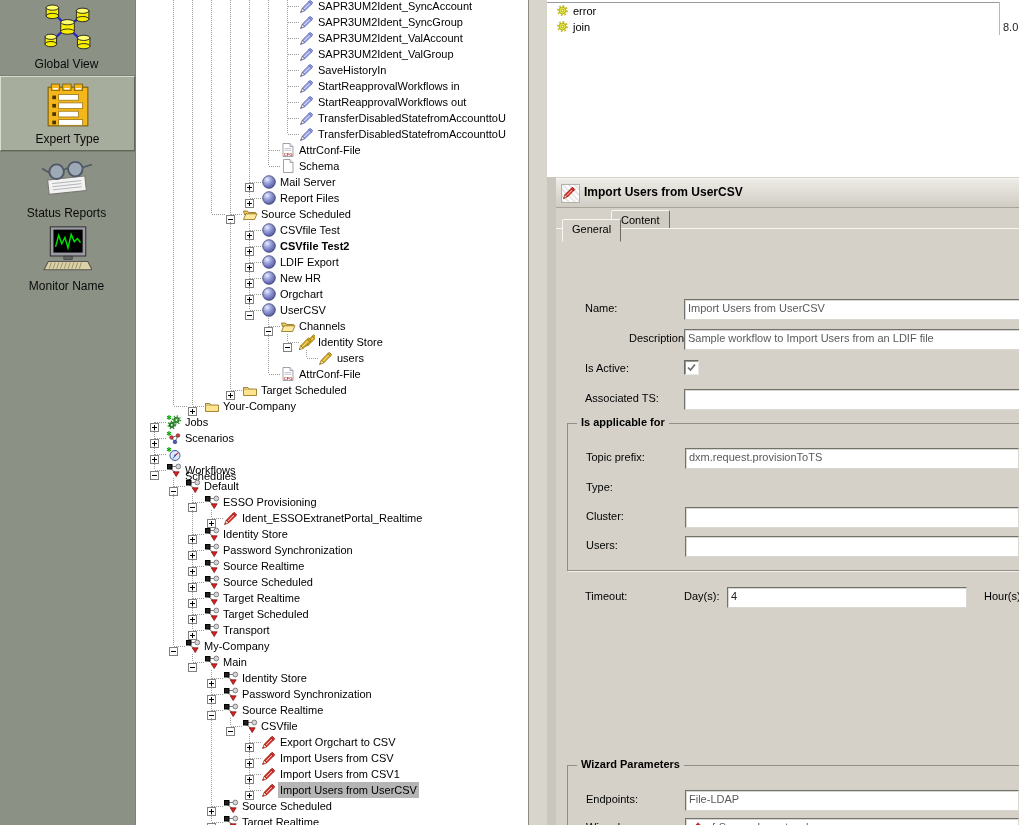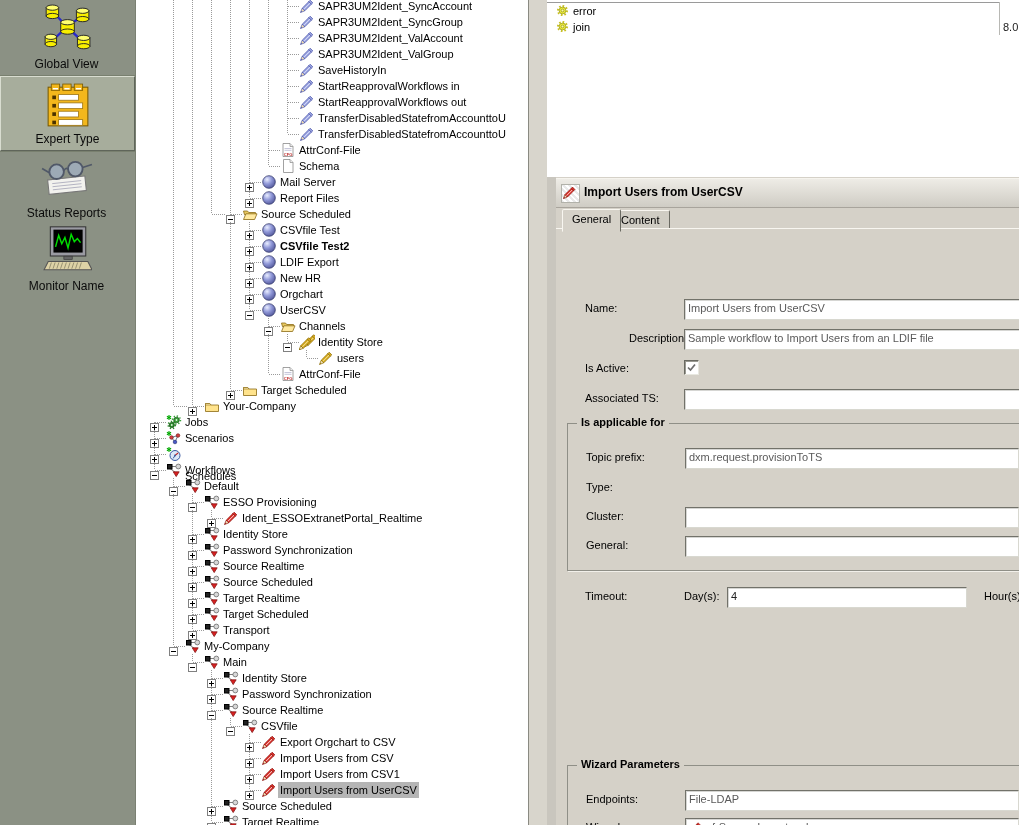--- a/index.html
+++ b/index.html
@@ -37,21 +37,21 @@
   
   #right-bottom{left:547px;top:177px;width:472px;height:648px;background:#c9c6be;}
   #detail{left:556px;top:177px;width:463px;height:648px;background:#d5d1c8;}
   #detail-header{left:0;top:1px;width:463px;height:28px;background:linear-gradient(#eeece6,#cfccc4);
       border-top:1px solid #f6f4ee;border-bottom:1px solid #a8a49c;}
   #header-icon-tile{left:5px;top:5px;width:17px;height:17px;background:#fff;
       background-image:repeating-linear-gradient(45deg,#e9e9e9 0 2px,#ffffff 2px 4px);border:1px solid #b2b2aa;}
   #detail-title{left:28px;top:6px;font-size:12px;font-weight:bold;color:#000;white-space:nowrap;}
   .tab{position:absolute;font-size:11px;color:#000;background:#d5d1c8;padding:3px 9px 4px 9px;cursor:pointer;
       border:1px solid;border-color:#f8f6f0 #6a6a62 transparent #f8f6f0;border-radius:2px 2px 0 0;}
-  .tab.active{top:32px;z-index:3;padding-bottom:6px;}
+  .tab.active{top:42px;z-index:3;padding-bottom:6px;}
   .tab.inactive{top:33px;z-index:1;background:#cfccc3;}
   #tab-content-area{left:0;top:51px;width:463px;height:597px;background:#d5d1c8;border-top:1px solid #f8f6f0;z-index:2;}
   .flabel{position:absolute;font-size:11px;color:#000;white-space:nowrap;}
   .field{position:absolute;height:19px;background-color:#fff;
       background-image:radial-gradient(#e2e2da 20%,rgba(0,0,0,0) 24%);background-size:4px 4px;
       border:1px solid;border-color:#72726a #d8d8d0 #d8d8d0 #72726a;box-shadow:inset 1px 1px 0 rgba(90,90,80,.25);
       overflow:hidden;}
   .field .val{display:block;font-size:11px;line-height:17px;color:#5a5a5a;padding-left:3px;white-space:nowrap;}
   .field .val.dark{color:#222;}
   .groupbox{position:absolute;border:1px solid #8f8f87;box-shadow:1px 1px 0 #f2f0ea;}
@@ -1238,21 +1238,21 @@
         <div class="legend">Is applicable for</div>
         <div class="flabel" style="left:18px;top:27px;">Topic prefix:</div>
         <div class="field" style="left:117px;top:24px;right:3px;">
           <span class="val">dxm.request.provisionToTS</span>
         </div>
         <div class="flabel" style="left:18px;top:57px;">Type:</div>
         <div class="flabel" style="left:18px;top:86px;">Cluster:</div>
         <div class="field" style="left:117px;top:83px;right:3px;">
           <span class="val"></span>
         </div>
-        <div class="flabel" style="left:18px;top:115px;">General:</div>
+        <div class="flabel" style="left:18px;top:115px;">Users:</div>
         <div class="field" style="left:117px;top:112px;right:3px;">
           <span class="val"></span>
         </div>
       </div>
 
       <div class="flabel" style="left:29px;top:361px;">Timeout:</div>
       <div class="flabel" style="left:128px;top:361px;">Day(s):</div>
       <div class="field" style="left:171px;top:358px;width:238px;">
         <span class="val dark">4</span>
       </div>

